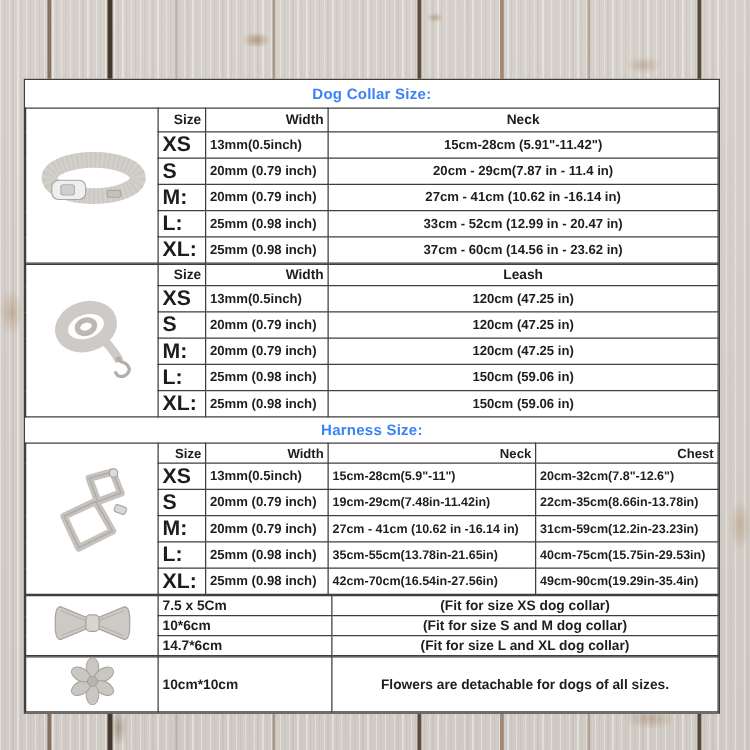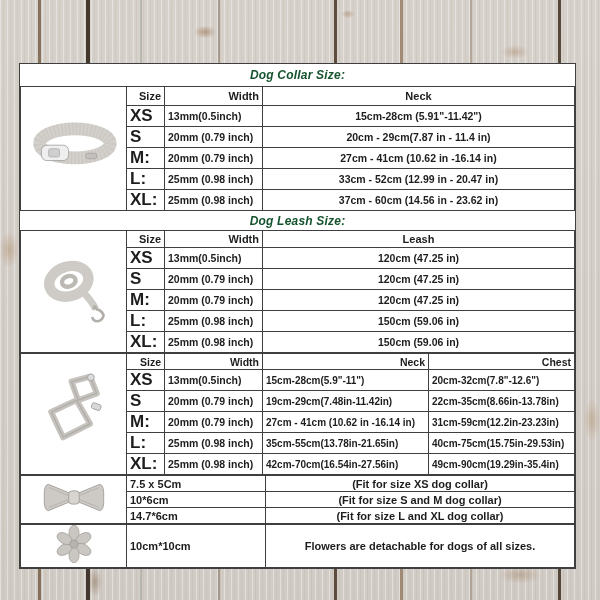--- a/index.html
+++ b/index.html
@@ -26,21 +26,21 @@
   .pk6{left:400px;width:3px;background:#8a6d52;opacity:.7;}
   .pk7{left:470px;width:2px;background:#8a7560;opacity:.45;}
   .pk8{left:558px;width:3px;background:#3d2e1f;opacity:.85;}
 
   .panel{
     position:absolute;left:19px;top:63px;width:557px;
     background:#ffffff;border:1px solid #3f3f3f;box-sizing:border-box;
   }
   .section-title{
     display:flex;align-items:center;justify-content:center;
-    font-size:12px;color:#14532d;letter-spacing:.2px;font-style:italic;
+    font-size:12px;color:#3b82f6;letter-spacing:.2px;
   }
   .t-collar{height:22px}.t-leash{height:19px}.t-harness{height:20px}.t-bowtie{height:22px}.t-flower{height:17px}
 
   table.grid{border-collapse:collapse;width:100%;table-layout:fixed;}
   .grid td,.grid th{
     border:1px solid #3f3f3f;padding:0 3px;color:#1d1d1d;
     overflow:hidden;white-space:nowrap;vertical-align:middle;
   }
   .grid th{text-align:right;font-size:11px;}
   .center{text-align:center !important;}
@@ -117,21 +117,20 @@
         <td class="main">33cm - 52cm (12.99 in - 20.47 in)</td>
       </tr>
       <tr class="r">
         <td class="sz">XL:</td>
         <td class="w">25mm (0.98 inch)</td>
         <td class="main">37cm - 60cm (14.56 in - 23.62 in)</td>
       </tr>
     </tbody>
       </table>
 
-    <div class="section-title t-leash">Dog Leash  Size:</div>
     <table class="grid leash">
       <colgroup>
           <col style="width:106px">
           <col style="width:38px">
           <col style="width:98px">
           <col>
         </colgroup>
       <tbody>
           <tr class="hdr">
         <td class="imgcell" rowspan="6">
@@ -170,20 +169,21 @@
         <td class="main">150cm (59.06 in)</td>
       </tr>
       <tr class="r">
         <td class="sz">XL:</td>
         <td class="w">25mm (0.98 inch)</td>
         <td class="main">150cm (59.06 in)</td>
       </tr>
     </tbody>
       </table>
 
+    <div class="section-title t-harness">Harness  Size:</div>
     <table class="grid harness">
       <colgroup>
           <col style="width:106px">
           <col style="width:38px">
           <col style="width:98px">
           <col style="width:166px">
           <col>
         </colgroup>
       <tbody>
           <tr class="hdr">

